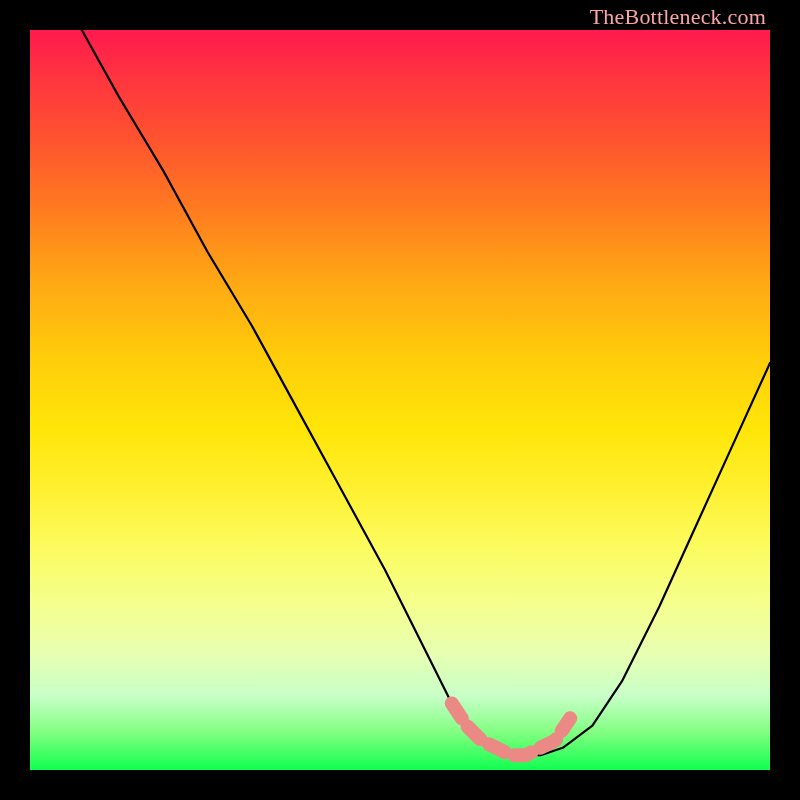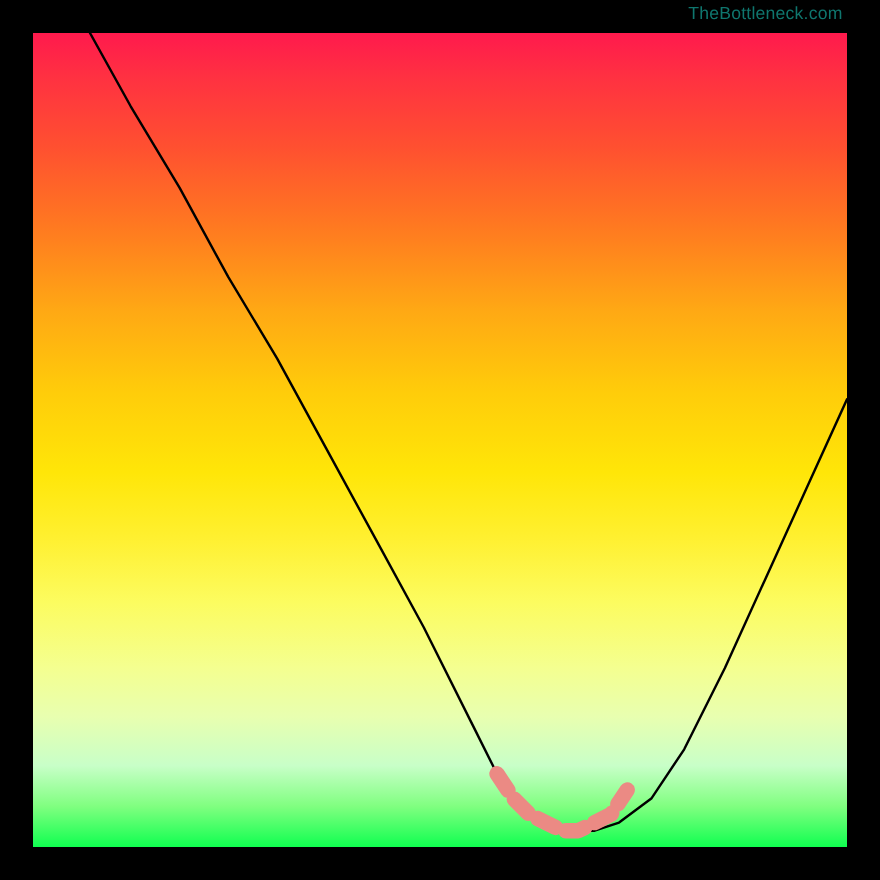--- a/index.html
+++ b/index.html
@@ -38,23 +38,23 @@
       #e8ffb0 84%,
       #c8ffc8 90%,
       #80ff80 95%,
       #10ff50 100%
     );
   }
   .watermark {
     position: absolute;
     top: 4px;
     right: 34px;
-    color: #0f766e;
-    font-family: Liberation Sans, sans-serif;
-    font-size: 16px;
+    color: #fca5a5;
+    font-family: Liberation Serif, serif;
+    font-size: 22px;
     font-weight: 500;
     letter-spacing: 0.2px;
     z-index: 20;
   }
   svg.curve {
     position: absolute;
     left: 0;
     top: 0;
     width: 740px;
     height: 740px;

